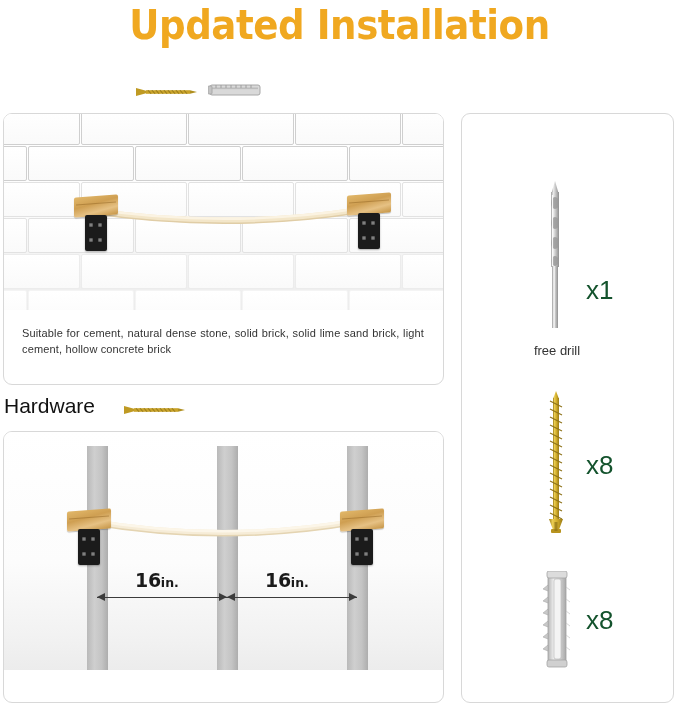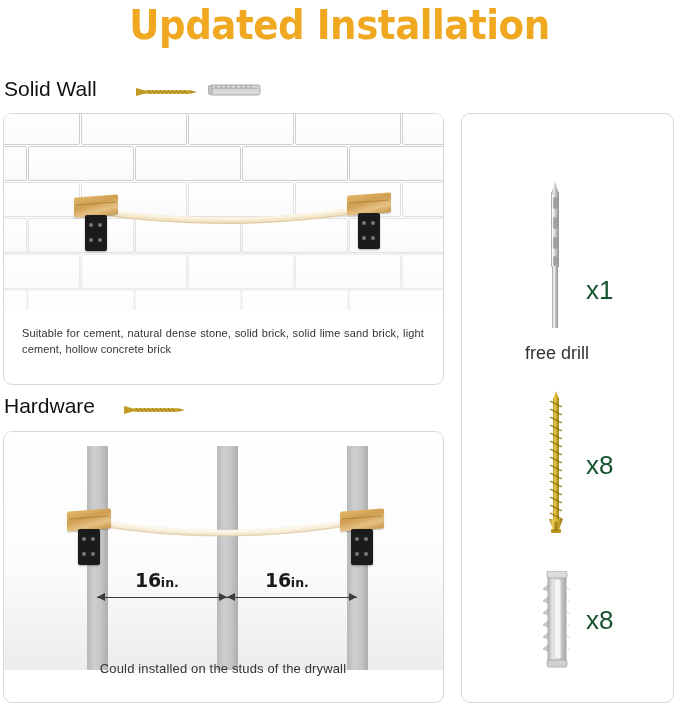--- a/index.html
+++ b/index.html
@@ -158,40 +158,39 @@
   
   .hw-item { position: absolute; }
   .hw-qty {
     position: absolute;
     font-size: 26px;
     color: #14532d;
     font-family: Liberation Sans, sans-serif;
   }
   .hw-label {
     position: absolute;
-    font-size: 18px;
+    font-size: 13px;
     color: #333;
     text-align: center;
     white-space: nowrap;
   }
 
   
   .hdr-icon { position: absolute; }
   #solid-screw-icon  { left: 136px; top: 84px; }
   #solid-anchor-icon { left: 208px; top: 82px; }
   #drywall-screw-icon{ left: 124px; top: 402px; }
 </style>
 </head>
 <body>
 
 <div class="page">
 
   <div class="title">Updated Installation</div>
 
-  <div class="sec-head" id="solid-wall-head">Solid Wall</div>
 
   <div class="hdr-icon" id="solid-screw-icon">
     <svg width="62" height="12" viewBox="0 0 62 12">
       <polygon points="0,2 11,5 11,7 0,10" fill="#bf9a23"></polygon>
       <rect x="10" y="4.2" width="44" height="3.6" fill="#c9a227"></rect>
       <g stroke="#8d7217" stroke-width="1">
         <path d="M12 4.2 L15 7.8 M16 4.2 L19 7.8 M20 4.2 L23 7.8 M24 4.2 L27 7.8
                  M28 4.2 L31 7.8 M32 4.2 L35 7.8 M36 4.2 L39 7.8 M40 4.2 L43 7.8
                  M44 4.2 L47 7.8 M48 4.2 L51 7.8"></path>
       </g>
@@ -348,21 +347,20 @@
 
       <div class="dim-line" style="left:223px; top:165px; width:130px;"></div>
       <div class="dim-arrow left" style="left:223px; top:161px;"></div>
       <div class="dim-arrow right" style="left:345px; top:161px;"></div>
       <div class="dim-label" style="left:261px; top:137px;">
         <span class="num">16</span><span class="unit">in.</span>
       </div>
     </div>
   </div>
 
-  <div class="caption" id="drywall-caption">Could installed on the studs of the drywall</div>
 
 
   <div class="panel" id="hardware-panel">
 
     <div class="hw-item" style="left:82px; top:67px;">
       <svg width="22" height="147" viewBox="0 0 22 147">
         <defs>
           <linearGradient id="steel" x1="0" y1="0" x2="1" y2="0">
             <stop offset="0" stop-color="#9d9d9d"></stop>
             <stop offset="0.3" stop-color="#eaeaea"></stop>

